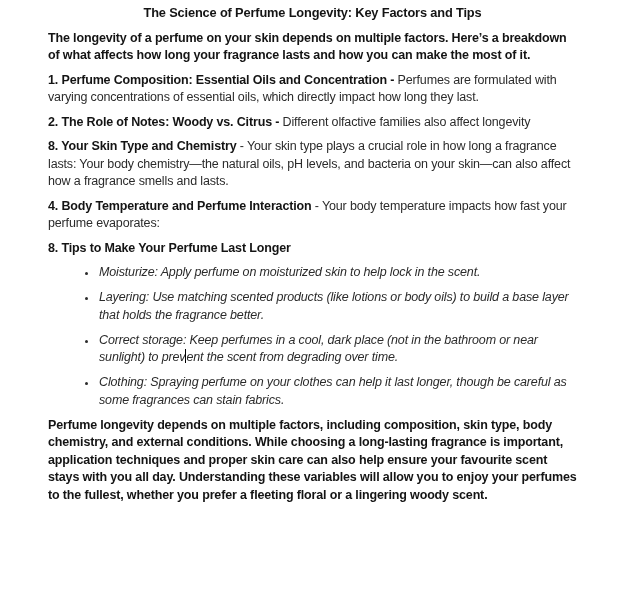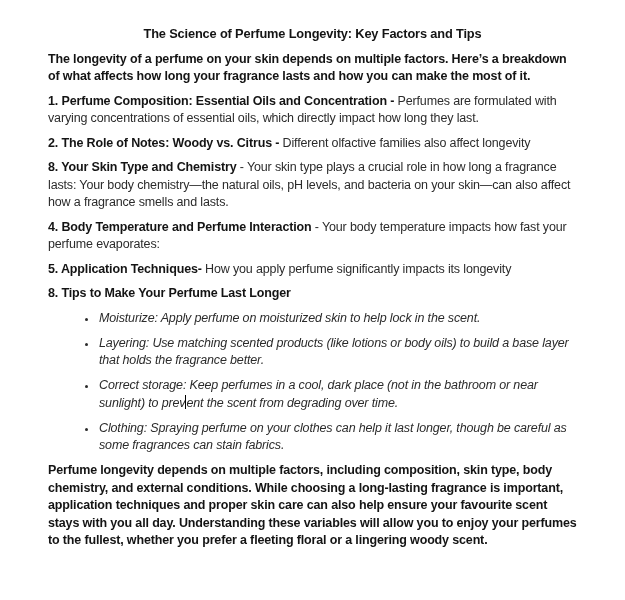--- a/index.html
+++ b/index.html
@@ -7,21 +7,21 @@
   body {
     width: 625px;
     height: 600px;
     background: var(--bg, #ffffff);
     font-family: "Liberation Sans", "DejaVu Sans", sans-serif;
     overflow: hidden;
   }
   .page {
     width: 625px;
     height: 600px;
-    padding: 25px 48px 0 48px;
+    padding: 4px 48px 0 48px;
     background: var(--bg, #ffffff);
     font-size: 12.5px;
     line-height: 17.5px;
     letter-spacing: -0.15px;
     color: var(--text, #2b2b2b);
   }
   .doc-title {
     font-size: 12.8px;
     font-weight: 700;
     color: var(--heading, #141414);
@@ -75,21 +75,20 @@
   <p class="bold-para">The longevity of a perfume on your skin depends on multiple factors. Here’s a breakdown of what affects how long your fragrance lasts and how you can make the most of it.</p>
 
   <p><span class="section-heading">1. Perfume Composition: Essential Oils and Concentration -</span><span> Perfumes are formulated with varying concentrations of essential oils, which directly impact how long they last.</span></p>
 
   <p><span class="section-heading">2. The Role of Notes: Woody vs. Citrus -</span><span> Different olfactive families also affect longevity</span></p>
 
   <p><span class="section-heading">8. Your Skin Type and Chemistry</span><span> - Your skin type plays a crucial role in how long a fragrance lasts: Your body chemistry—the natural oils, pH levels, and bacteria on your skin—can also affect how a fragrance smells and lasts.</span></p>
 
   <p><span class="section-heading">4. Body Temperature and Perfume Interaction</span><span> - Your body temperature impacts how fast your perfume evaporates:</span></p>
 
-  <p><span class="section-heading">5. Application Techniques-</span><span> How you apply perfume significantly impacts its longevity</span></p>
 
 
   <p class="tips-heading">8. Tips to Make Your Perfume Last Longer</p>
 
   <ul class="tips-list">
     <li><span>Moisturize: Apply perfume on moisturized skin to help lock in the scent.</span></li>
     <li><span>Layering: Use matching scented products (like lotions or body oils) to build a base layer that holds the fragrance better.</span></li>
     <li><span>Correct storage: Keep perfumes in a cool, dark place (not in the bathroom or near sunlight) to prev</span><span class="caret"></span><span>ent the scent from degrading over time.</span></li>
     <li><span>Clothing: Spraying perfume on your clothes can help it last longer, though be careful as some fragrances can stain fabrics.</span></li>
   </ul>

